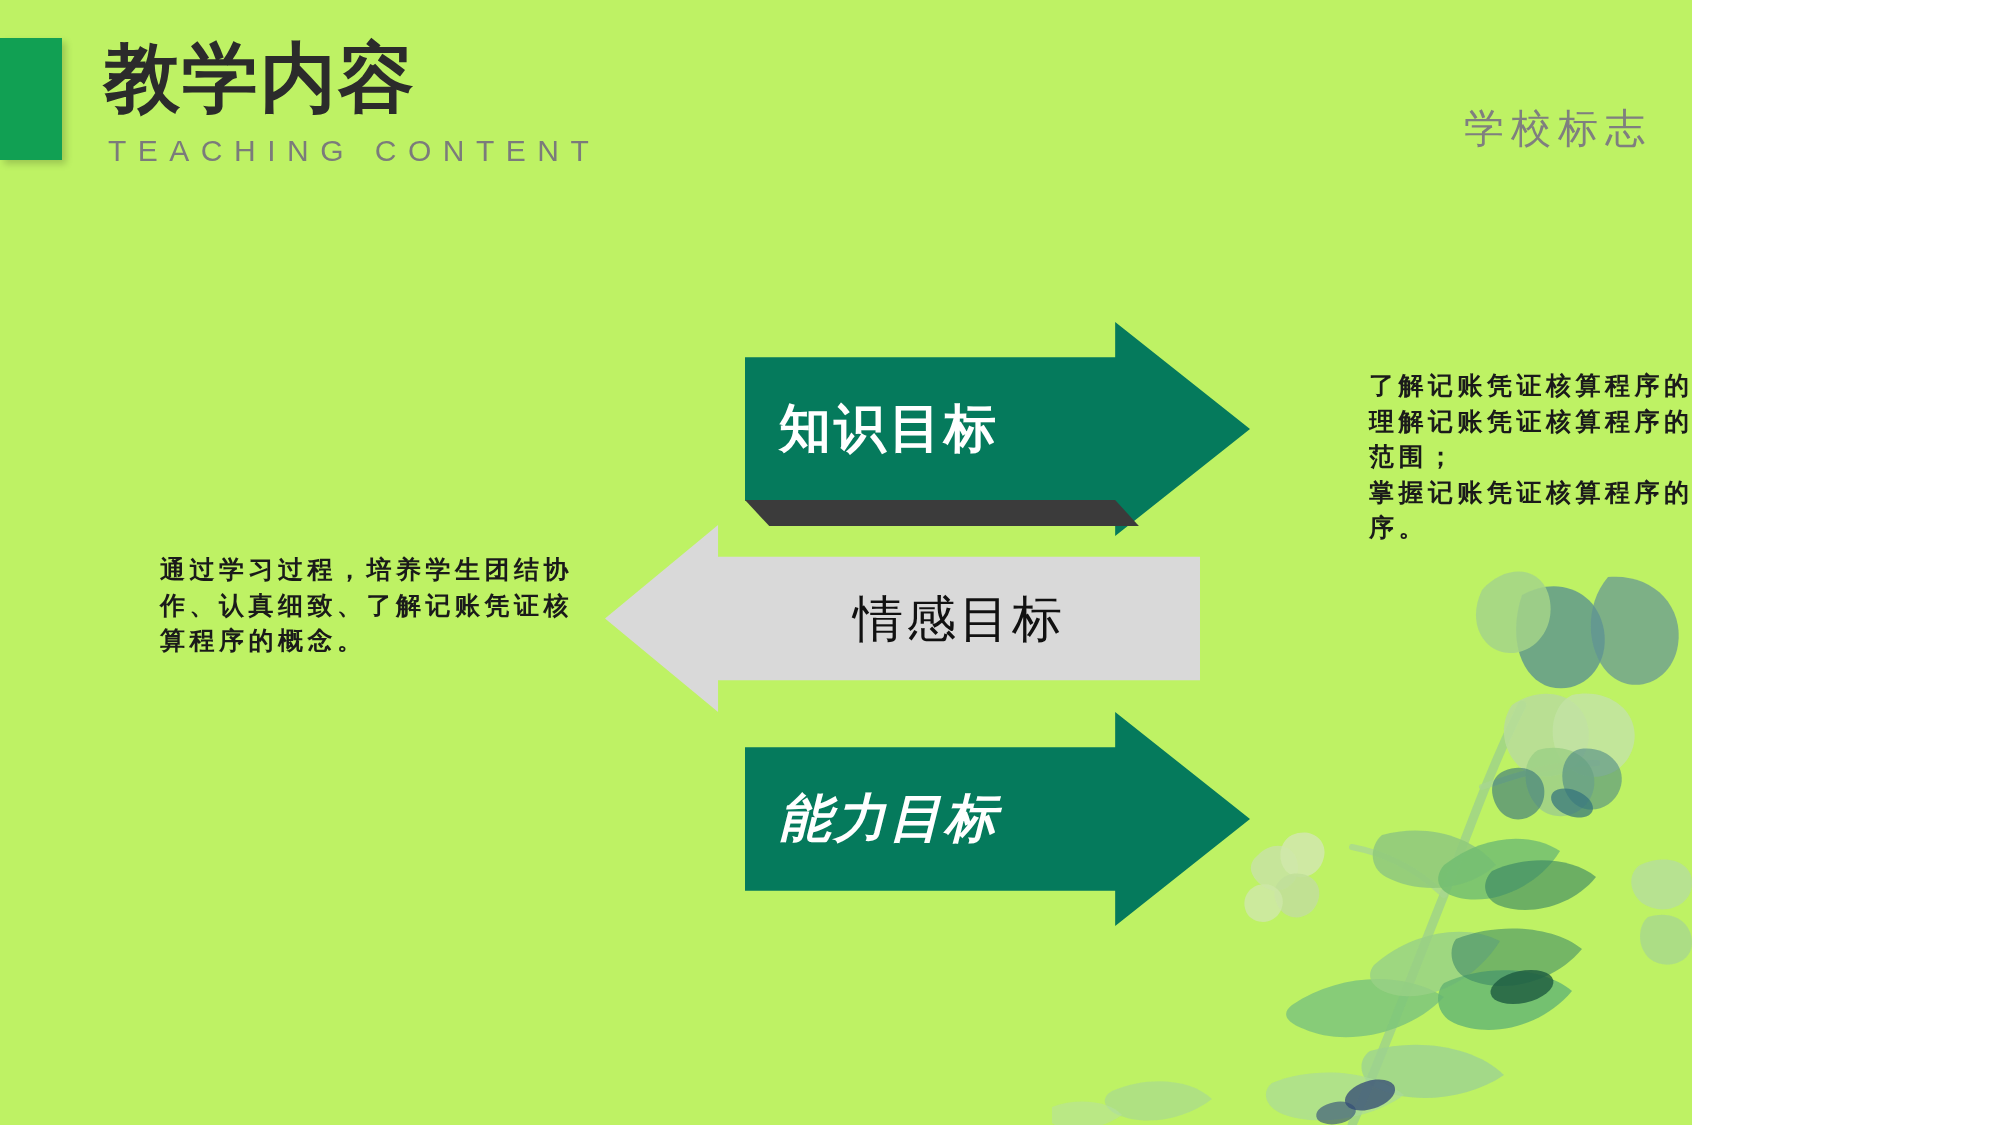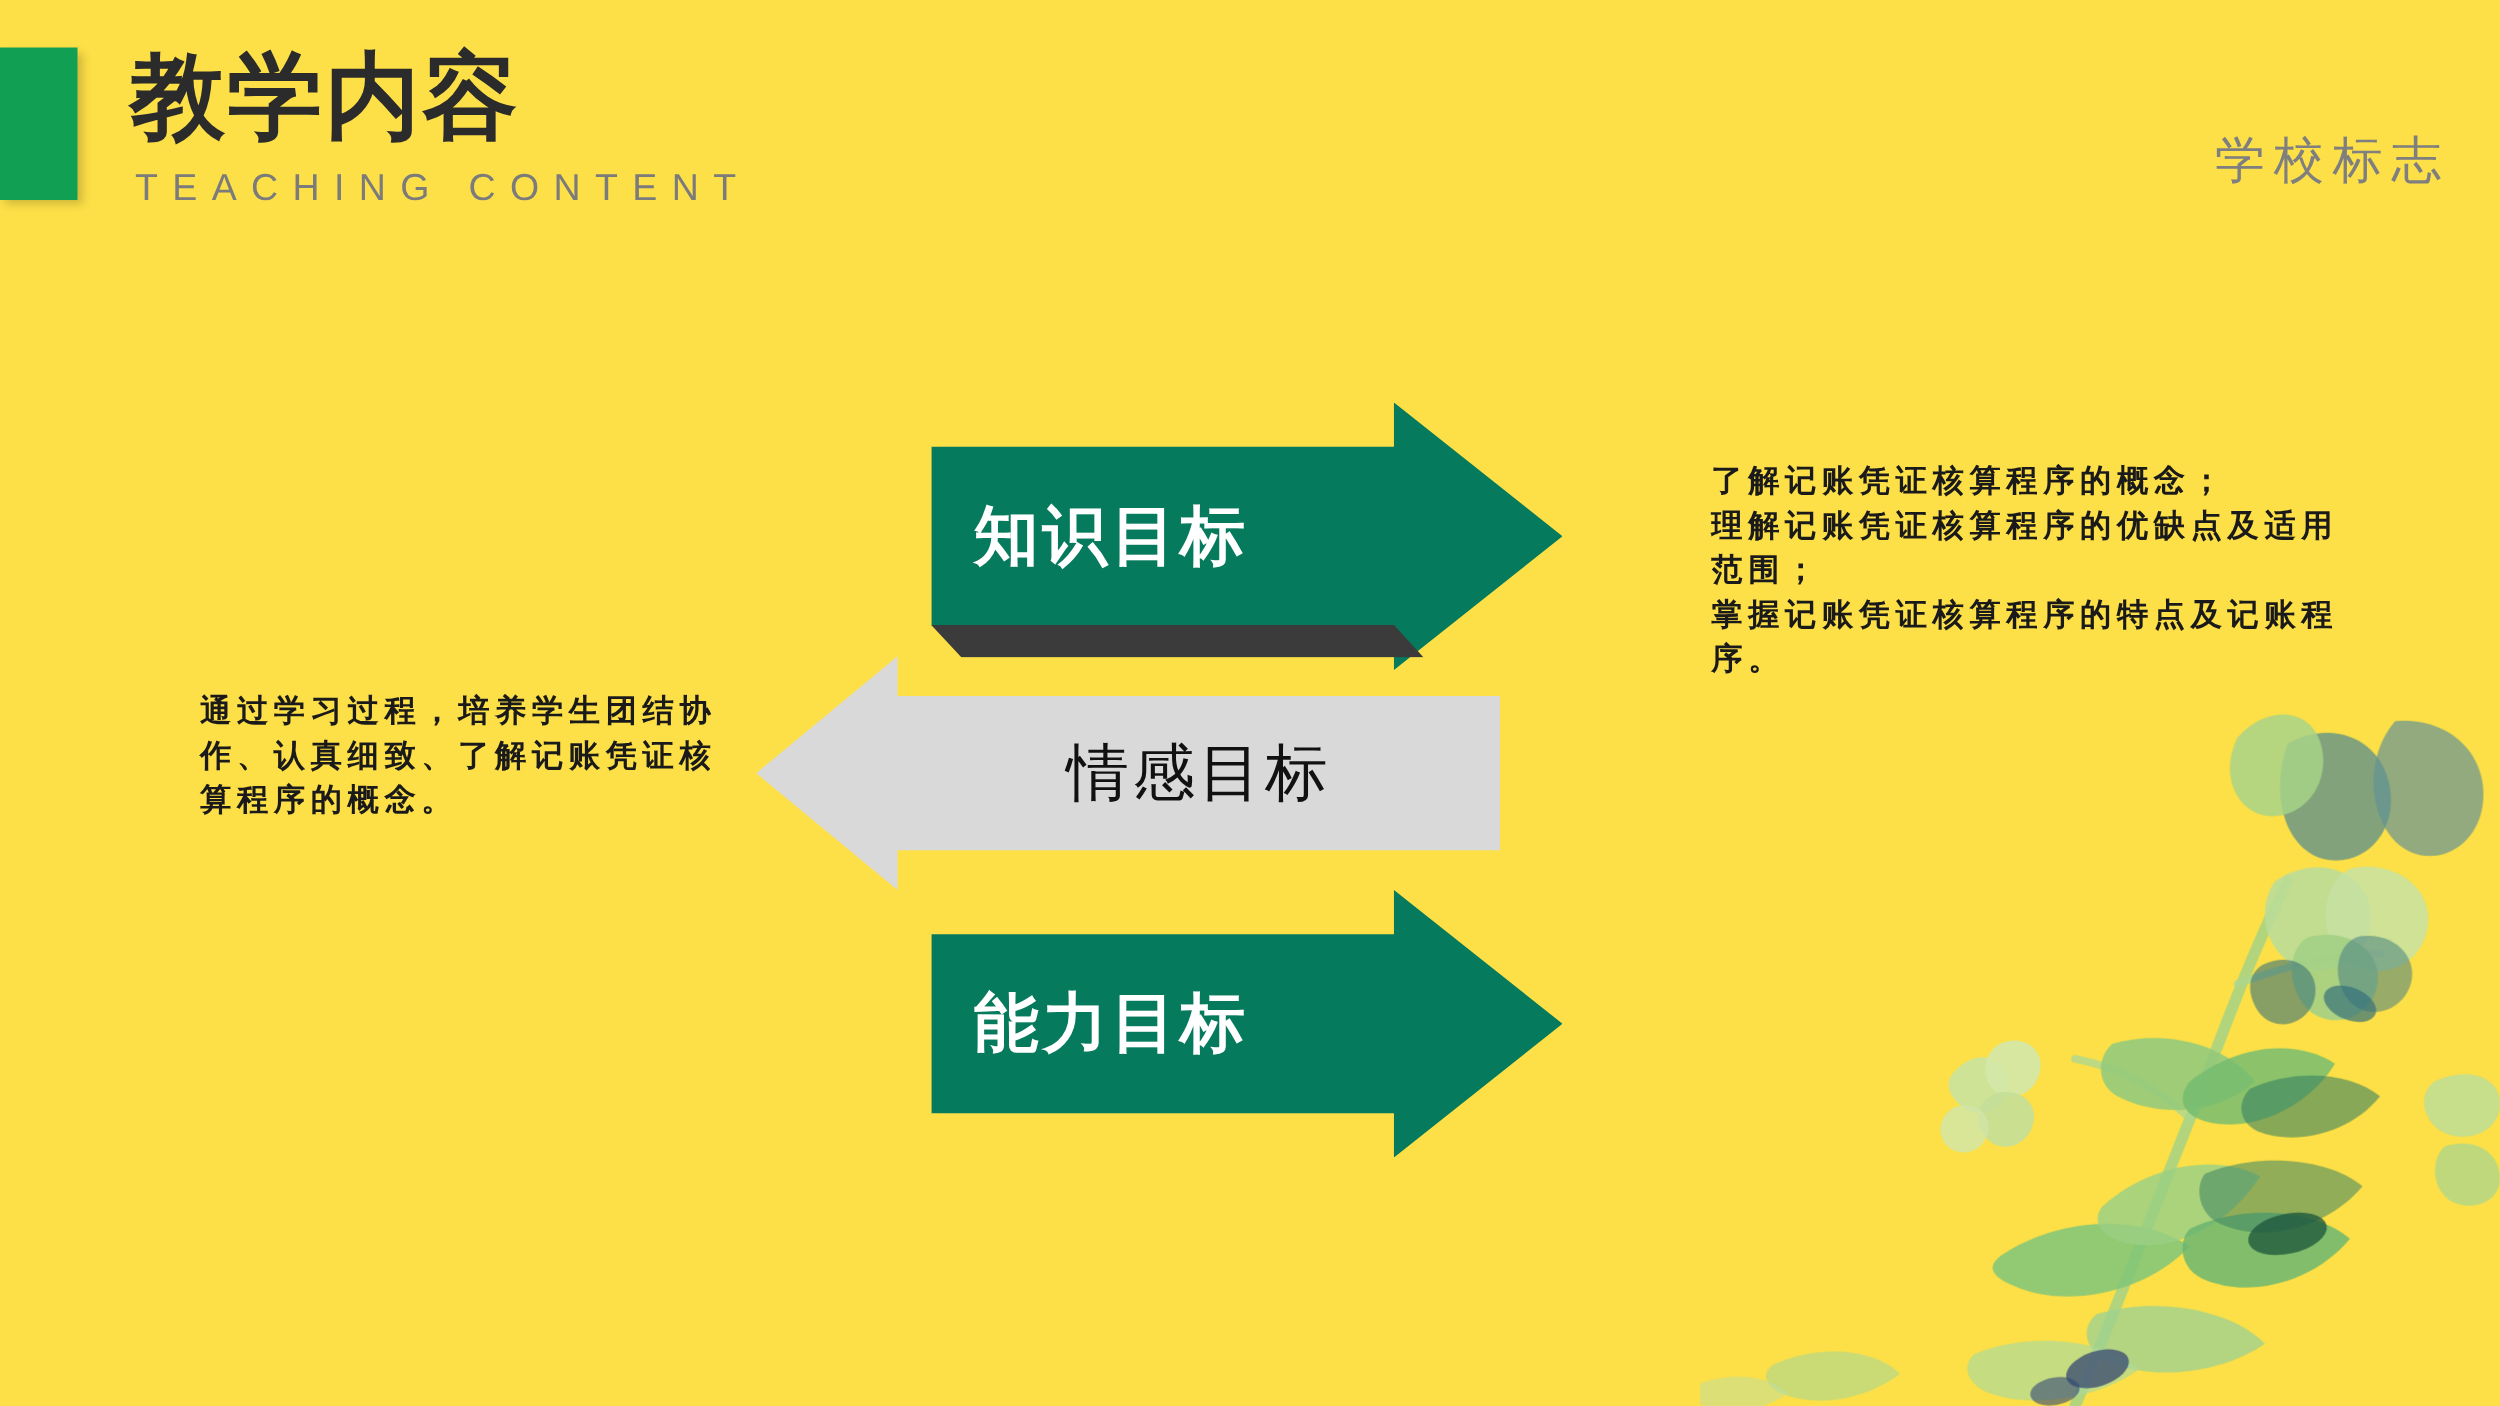--- a/index.html
+++ b/index.html
@@ -5,23 +5,23 @@
   html, body {
     margin: 0;
     padding: 0;
     background: #ffffff;
   }
   body {
     font-family: "Liberation Sans", "DejaVu Sans", sans-serif;
   }
   #slide {
     position: relative;
-    width: 2000px;
+    width: 1692px;
     height: 1125px;
-    background: #fde047;
+    background: #bef264;
     overflow: hidden;
   }
 
   
   .header-accent {
     position: absolute;
     left: 0;
     top: 38px;
     width: 62px;
     height: 122px;
@@ -98,20 +98,21 @@
     clip-path: polygon(4.8% 100%, 0 0, 73.3% 0, 78% 100%);
     z-index: 1;
   }
 
   
   #arrow-ability {
     left: 745px;
     top: 712px;
     width: 505px;
     height: 214px;
+    font-style: italic;
   }
 
   
   #arrow-emotion {
     position: absolute;
     left: 605px;
     top: 525px;
     width: 595px;
     height: 187px;
     background: #d9d9d9;

